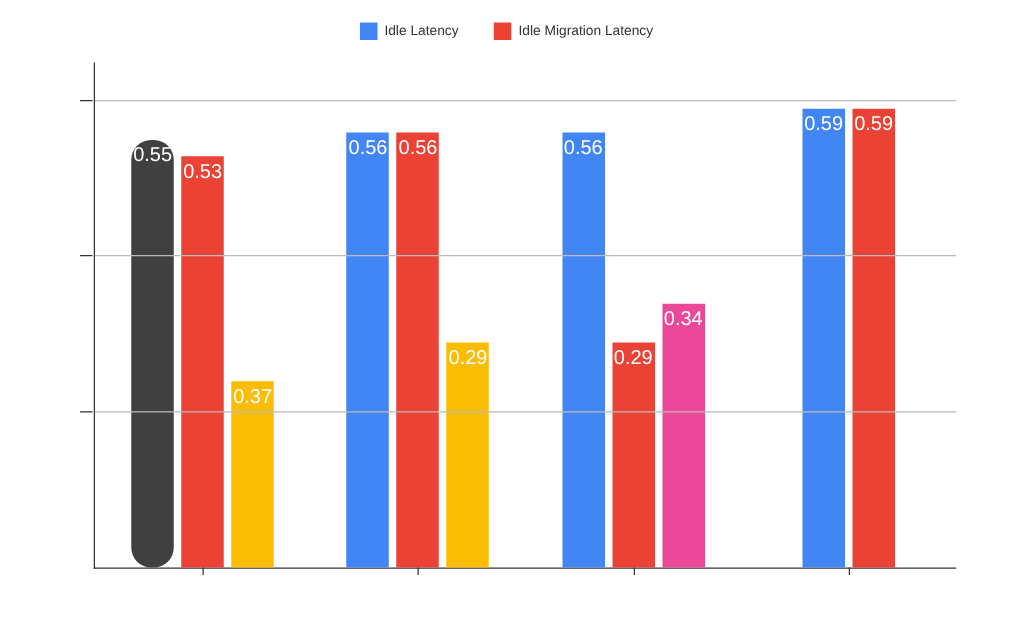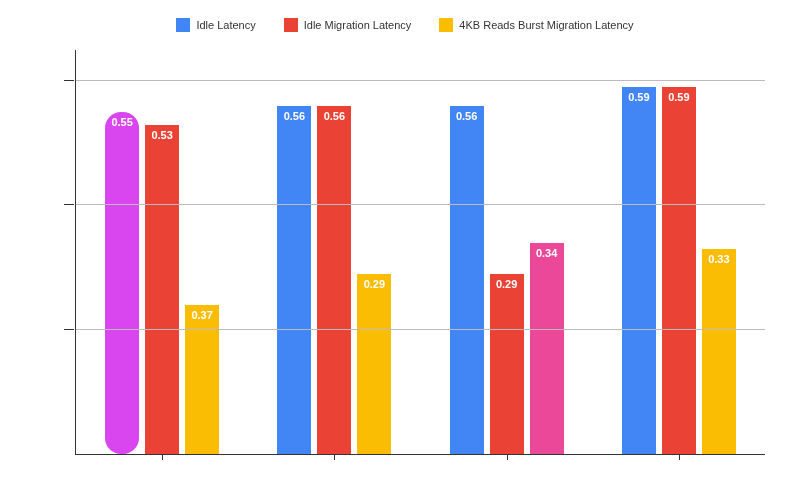--- a/index.html
+++ b/index.html
@@ -79,25 +79,24 @@
   }
   .bar {
     width: 34px;
     position: relative;
   }
   .bar-label {
     position: absolute;
     top: -16px;
     left: 50%;
     transform: translateX(-50%);
-    font-size: 11px;
+    font-size: 16px;
     color: #fff;
     background: transparent;
     white-space: nowrap;
-    font-weight: bold;
   }
   .bar-label.inside {
     top: 4px;
   }
   .xtick {
     position: absolute;
     bottom: -6px;
     left: 50%;
     width: 1px;
     height: 6px;
@@ -111,31 +110,27 @@
 
   <div class="legend">
     <div class="legend-item">
       <span class="legend-swatch" id="swatch-0" style="background: rgb(66, 133, 244);"></span>
       <span>Idle Latency</span>
     </div>
     <div class="legend-item">
       <span class="legend-swatch" id="swatch-1" style="background: rgb(234, 67, 53);"></span>
       <span>Idle Migration Latency</span>
     </div>
-    <div class="legend-item">
-      <span class="legend-swatch" id="swatch-2" style="background: rgb(251, 188, 4);"></span>
-      <span>4KB Reads Burst Migration Latency</span>
-    </div>
   </div>
 
   <div class="plot" id="plot">
 
     <div class="groups" id="groups">
         <div class="group">
-          <div class="bar" style="height: 84.6154%; background: #d946ef; border-radius: 16px;">
+          <div class="bar" style="height: 84.6154%; background: #404040; border-radius: 16px;">
             <div class="bar-label inside">0.55</div>
           </div>
           <div class="bar" style="height: 81.5385%; background: rgb(234, 67, 53); text-align: right;">
             <div class="bar-label inside">0.53</div>
           </div>
           <div class="bar" style="height: 36.9231%; background: rgb(251, 188, 4);">
             <div class="bar-label inside">0.37</div>
           </div>
           <div class="xtick"></div>
         </div>
@@ -163,23 +158,20 @@
           </div>
           <div class="xtick"></div>
         </div>
         <div class="group">
           <div class="bar" style="height: 90.7692%; background: rgb(66, 133, 244);">
             <div class="bar-label inside">0.59</div>
           </div>
           <div class="bar" style="height: 90.7692%; background: rgb(234, 67, 53);">
             <div class="bar-label inside">0.59</div>
           </div>
-          <div class="bar" style="height: 50.7692%; background: rgb(251, 188, 4);">
-            <div class="bar-label inside">0.33</div>
-          </div>
           <div class="xtick"></div>
         </div>
       </div>
   <div class="gridline" style="bottom: 30.7692%;"></div>
       <div class="ytick" style="bottom: 30.7692%;"></div>
       <div class="gridline" style="bottom: 61.5385%;"></div>
       <div class="ytick" style="bottom: 61.5385%;"></div>
       <div class="gridline" style="bottom: 92.3077%;"></div>
       <div class="ytick" style="bottom: 92.3077%;"></div>
     </div>

